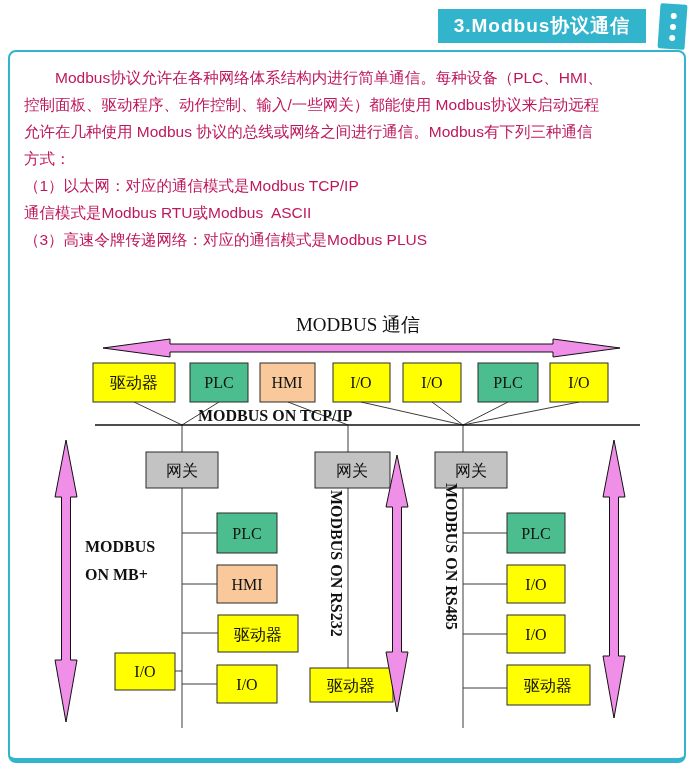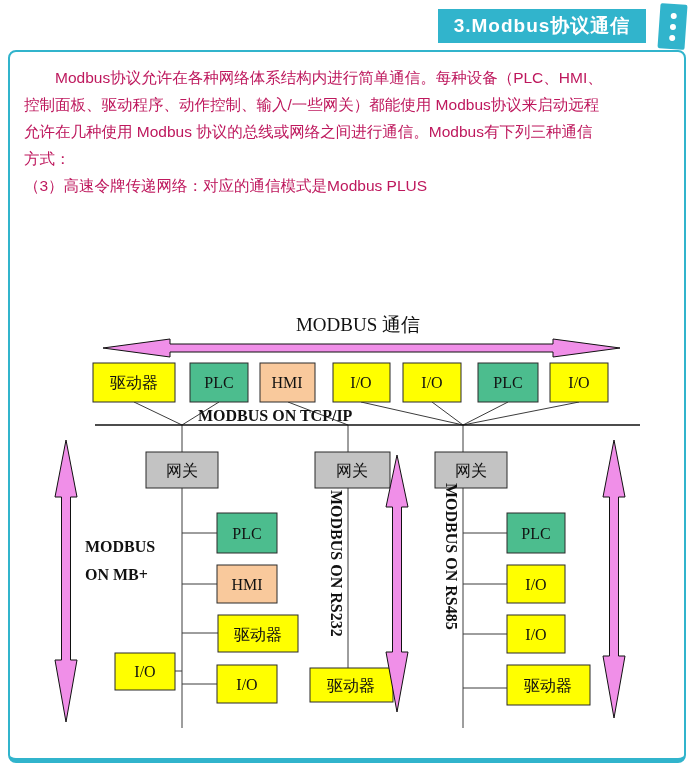--- a/index.html
+++ b/index.html
@@ -42,20 +42,22 @@
     <span class="dot"></span>
   </div>
 
   <div class="frame"></div>
 
   <div class="paragraph">
     <div class="pline">　　Modbus协议允许在各种网络体系结构内进行简单通信。每种设备（PLC、HMI、</div>
     <div class="pline">控制面板、驱动程序、动作控制、输入/一些网关）都能使用 Modbus协议来启动远程</div>
     <div class="pline">允许在几种使用 Modbus 协议的总线或网络之间进行通信。Modbus有下列三种通信</div>
     <div class="pline">方式：</div>
+    <div class="pline">（1）以太网：对应的通信模式是Modbus TCP/IP</div>
+    <div class="pline">通信模式是Modbus RTU或Modbus  ASCII</div>
     <div class="pline">（3）高速令牌传递网络：对应的通信模式是Modbus PLUS</div>
   </div>
 
   <svg class="diagram" width="697" height="455" viewBox="0 300 697 455">
 
     <text class="title-label" x="358" y="331" text-anchor="middle">MODBUS 通信</text>
 
     <polygon points="103,348 170,339 170,344 553,344 553,339 620,348 553,357 553,352 170,352 170,357" stroke="#111" stroke-width="1" fill="#f08fe8"></polygon>
 
     <g>

